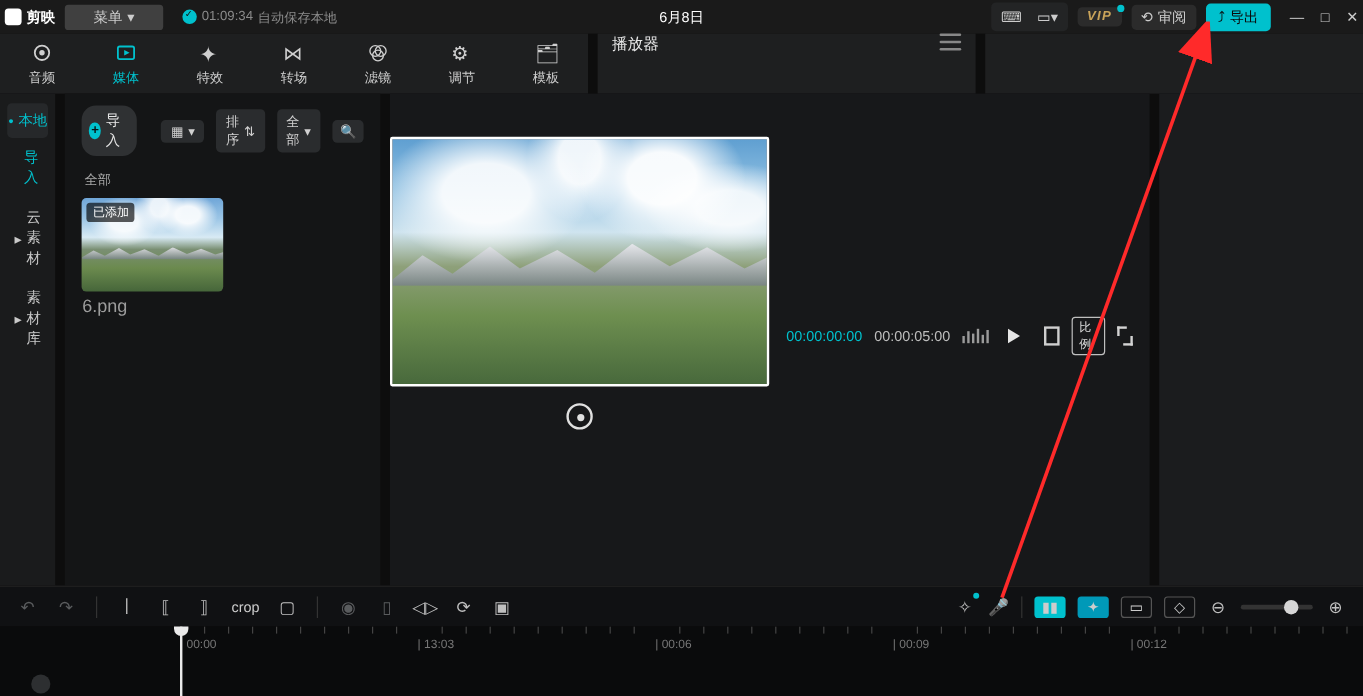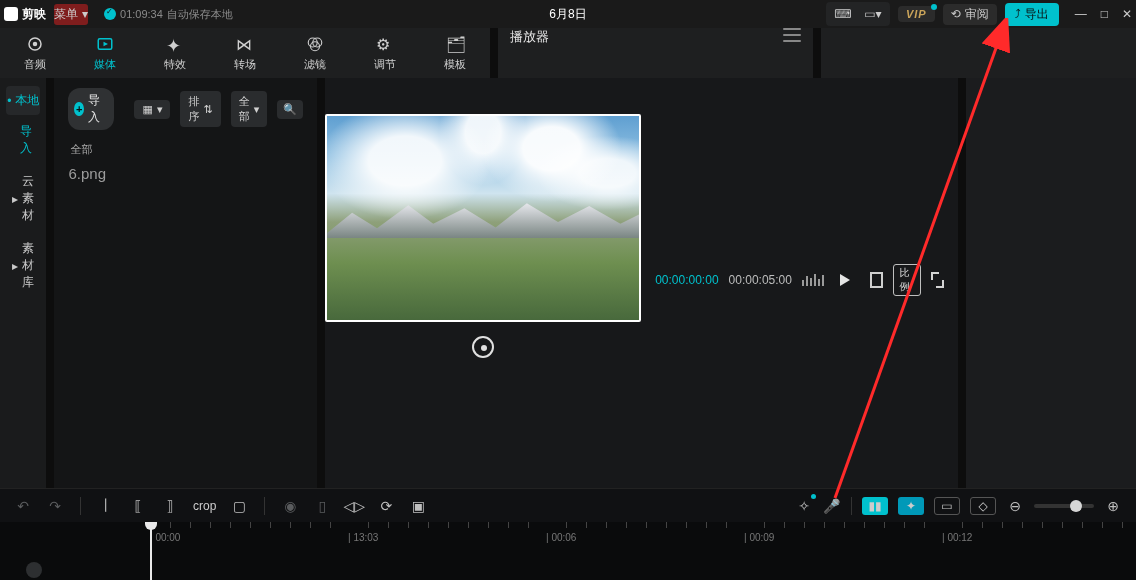--- a/index.html
+++ b/index.html
@@ -1,21 +1,21 @@
 <!DOCTYPE html>
 <html><head>
 <meta charset="utf-8">
 <style>
   * { margin:0; padding:0; box-sizing:border-box; font-family:"Microsoft YaHei",Arial,sans-serif; user-select:none; }
   body { width:1136px; height:580px; background:#0d0d0d; color:#ccc; font-size:12px; overflow:hidden; position:relative; }
   
   .titlebar { display:flex; align-items:center; height:28px; background:#1a1a1a; padding:0 4px; gap:8px; }
   .titlebar .logo { display:flex; align-items:center; gap:4px; font-weight:bold; color:#fff; }
   .logo-ico { width:14px; height:14px; background:#fff; border-radius:3px; display:inline-block; }
-  .menu-btn { background:#7f1d1d; padding:2px 0; border-radius:3px; display:flex; align-items:center; gap:4px; cursor:pointer; }
+  .menu-btn { background:#404040; padding:2px 24px; border-radius:3px; display:flex; align-items:center; gap:4px; cursor:pointer; }
   .autosave { color:#8a8a8a; display:flex; align-items:center; gap:4px; margin-left:8px; font-size:11px;}
   .check-ico { width:12px; height:12px; border-radius:50%; background:#00c1cd; position:relative; }
   .check-ico:after{content:"✓"; position:absolute; font-size:8px; color:#111; left:2px; top:-1px;}
   .titlebar .doc-title { position:absolute; left:50%; transform:translateX(-50%); color:#fff; font-weight:500;}
   .titlebar .right-ctrls { margin-left:auto; display:flex; align-items:center; gap:8px; }
   .icon-btn { width:26px; height:20px; display:flex; align-items:center; justify-content:center; border-radius:3px; cursor:pointer; color:#ccc;}
   .icon-group { display:flex; gap:4px; background:#232425; padding:2px 4px; border-radius:4px;}
   .vip-badge { position:relative; background:#2b2b2b; padding:2px 8px 2px 8px; border-radius:4px; color:#caa45a; font-weight:bold; font-style:italic; font-size:11px; letter-spacing:1px;}
   .vip-badge:after{content:""; position:absolute; top:-2px; right:-2px; width:6px; height:6px; background:#00c1cd; border-radius:50%;}
   .review-btn { background:#2b2b2b; padding:2px 8px; border-radius:4px; display:flex; align-items:center; gap:4px; cursor:pointer;}
@@ -247,20 +247,24 @@
       <div class="tool-pill">
           <span>全部</span> 
           <span>▾</span>
         </div>
       <div class="tool-pill search-pill">
           <span>🔍</span>
         </div>
     </div>
     <div class="section-label">全部</div>
     <div class="thumb-card">
+      <div class="thumb">
+        <div class="mtn"></div>
+        <div class="tag">已添加</div>
+      </div>
       <div class="thumb-name">6.png</div>
     </div>
   </div>
 
   <div class="player-col">
     <div class="preview-area">
       <div class="preview-img">
         <div class="mtn"></div>
       </div>
       <div class="rotate-ico"></div>

